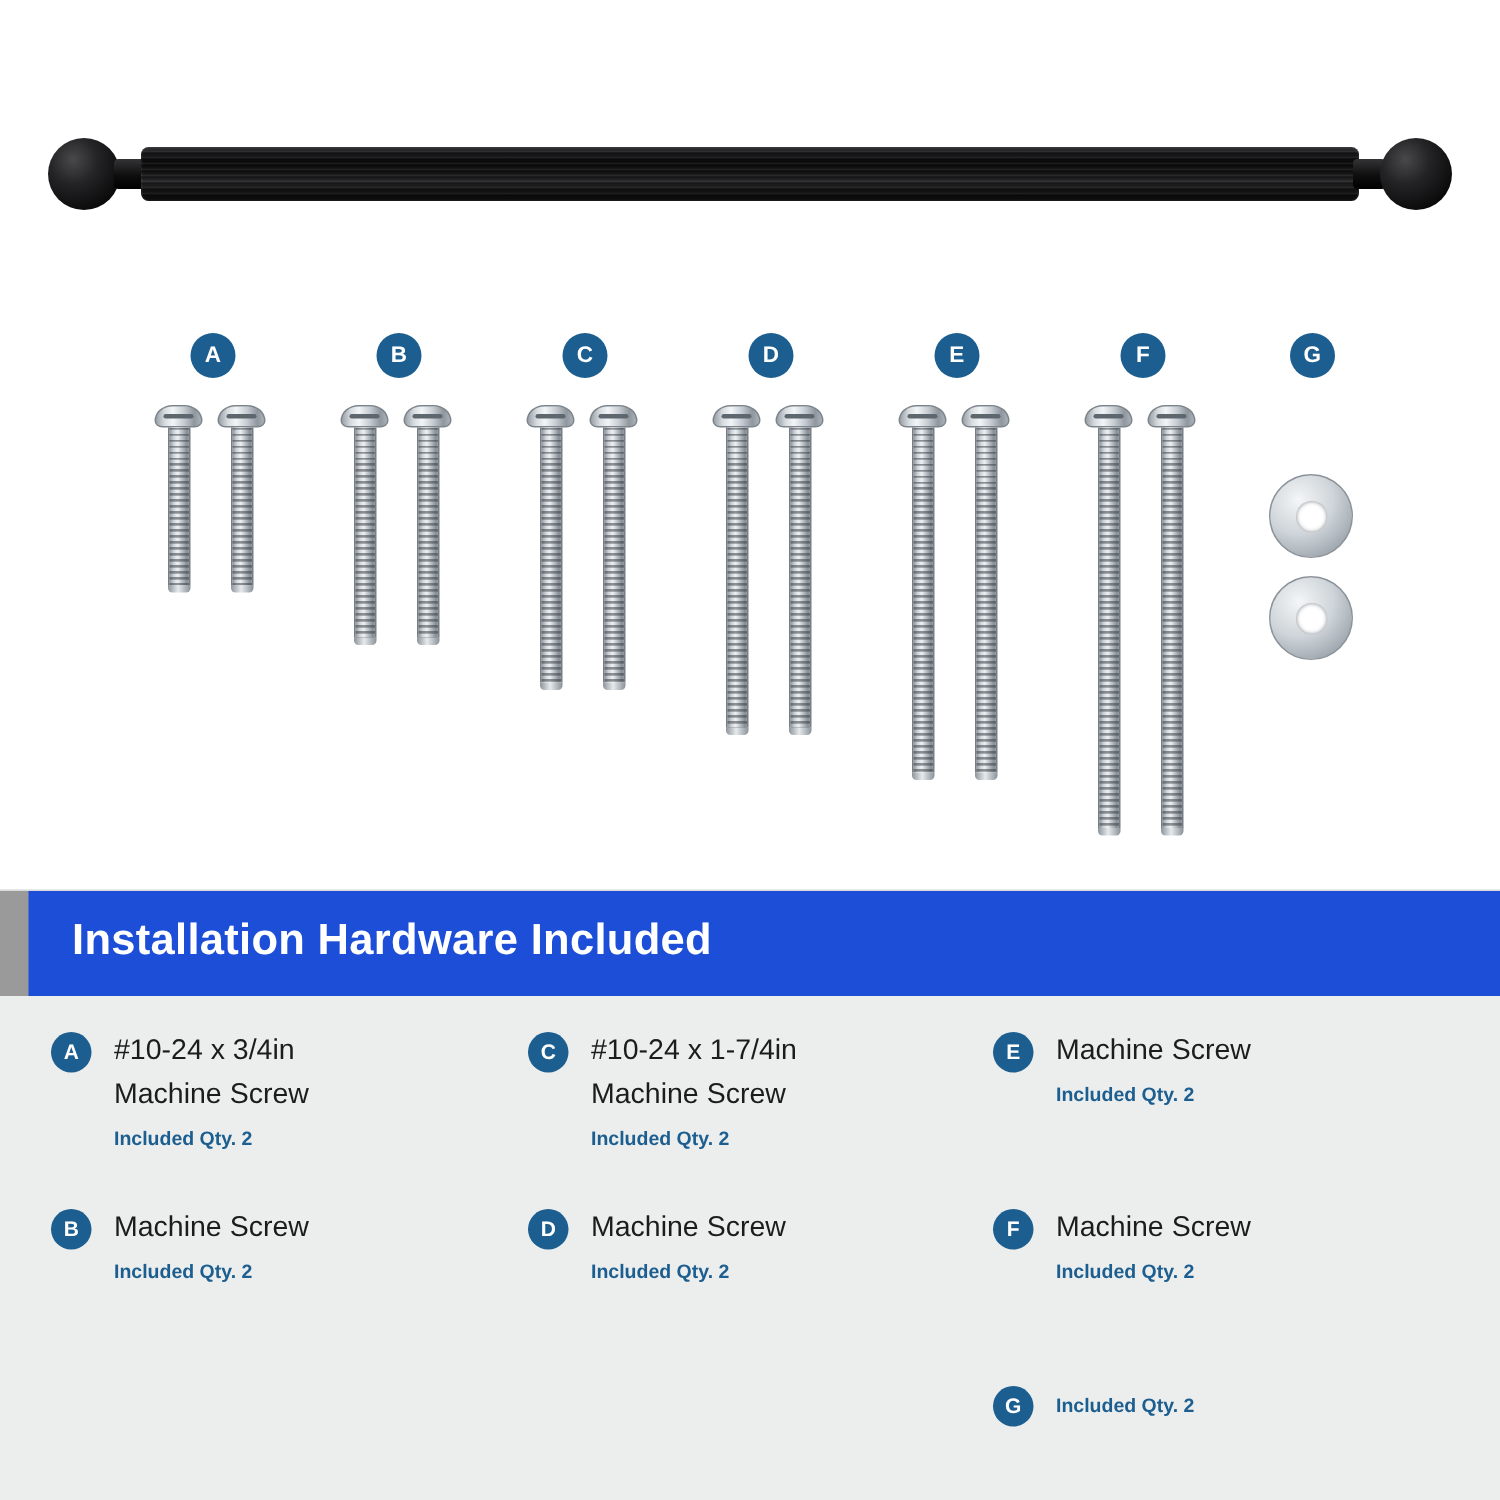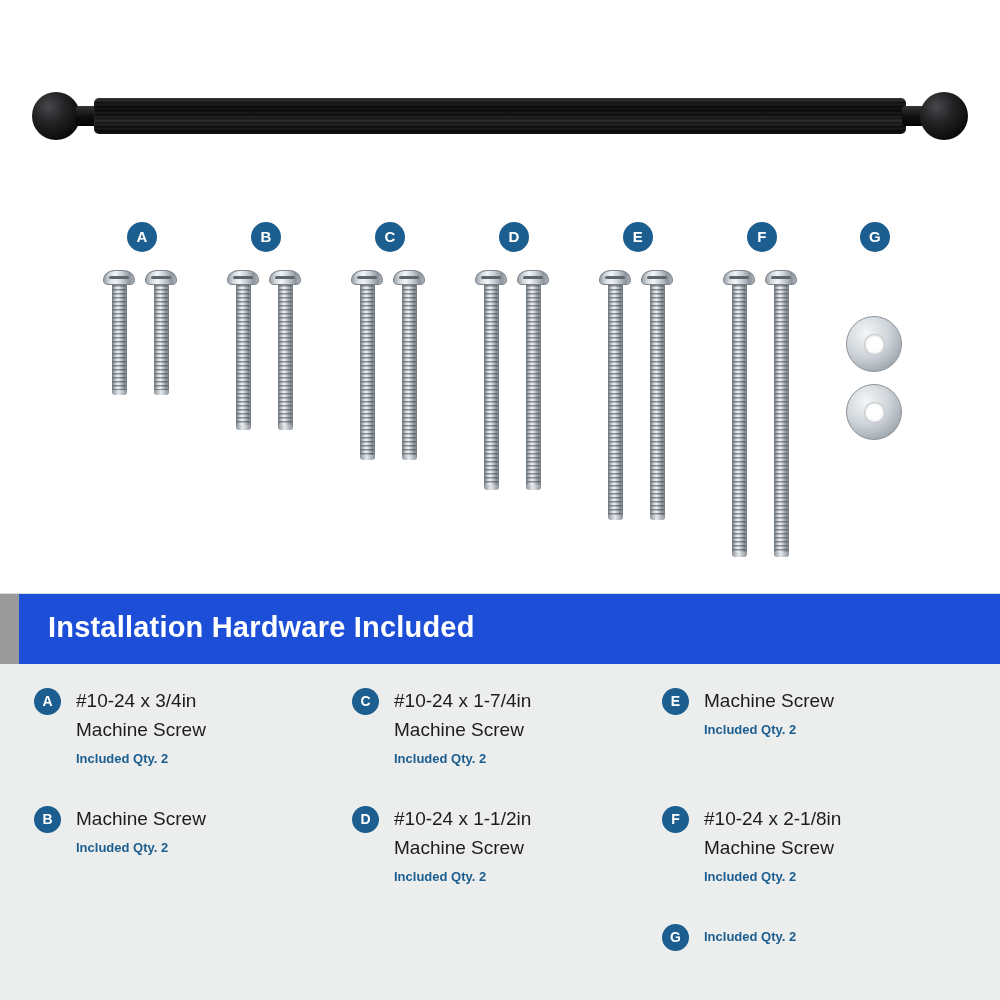--- a/index.html
+++ b/index.html
@@ -401,35 +401,33 @@
 
     <div class="hw-col col-2">
       <div class="hw-item">
         <div class="letter">C</div>
         <div class="line1">#10-24 x 1-7/4in</div>
         <div class="line2">Machine Screw</div>
         <div class="qty">Included Qty. 2</div>
       </div>
       <div class="hw-item">
         <div class="letter">D</div>
-        <div class="line1">#10-24 x 1-1/2in</div>
         <div class="line2">Machine Screw</div>
         <div class="qty">Included Qty. 2</div>
       </div>
     </div>
 
     <div class="hw-col col-3">
       <div class="hw-item">
         <div class="letter">E</div>
         <div class="line2">Machine Screw</div>
         <div class="qty">Included Qty. 2</div>
       </div>
       <div class="hw-item">
         <div class="letter">F</div>
-        <div class="line1">#10-24 x 2-1/8in</div>
         <div class="line2">Machine Screw</div>
         <div class="qty">Included Qty. 2</div>
       </div>
       <div class="hw-item single">
         <div class="letter">G</div>
         <div class="qty">Included Qty. 2</div>
       </div>
     </div>
 
   </div>

